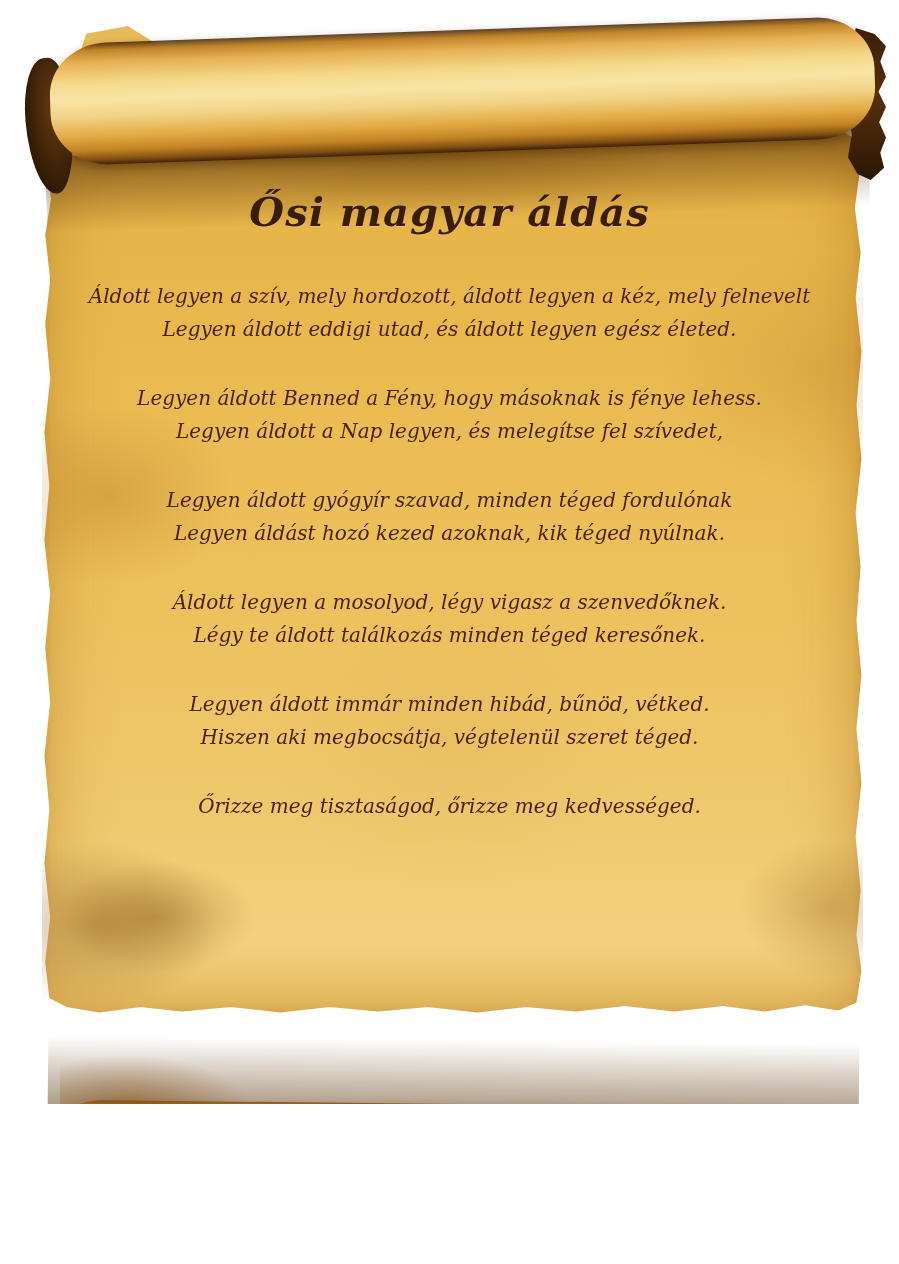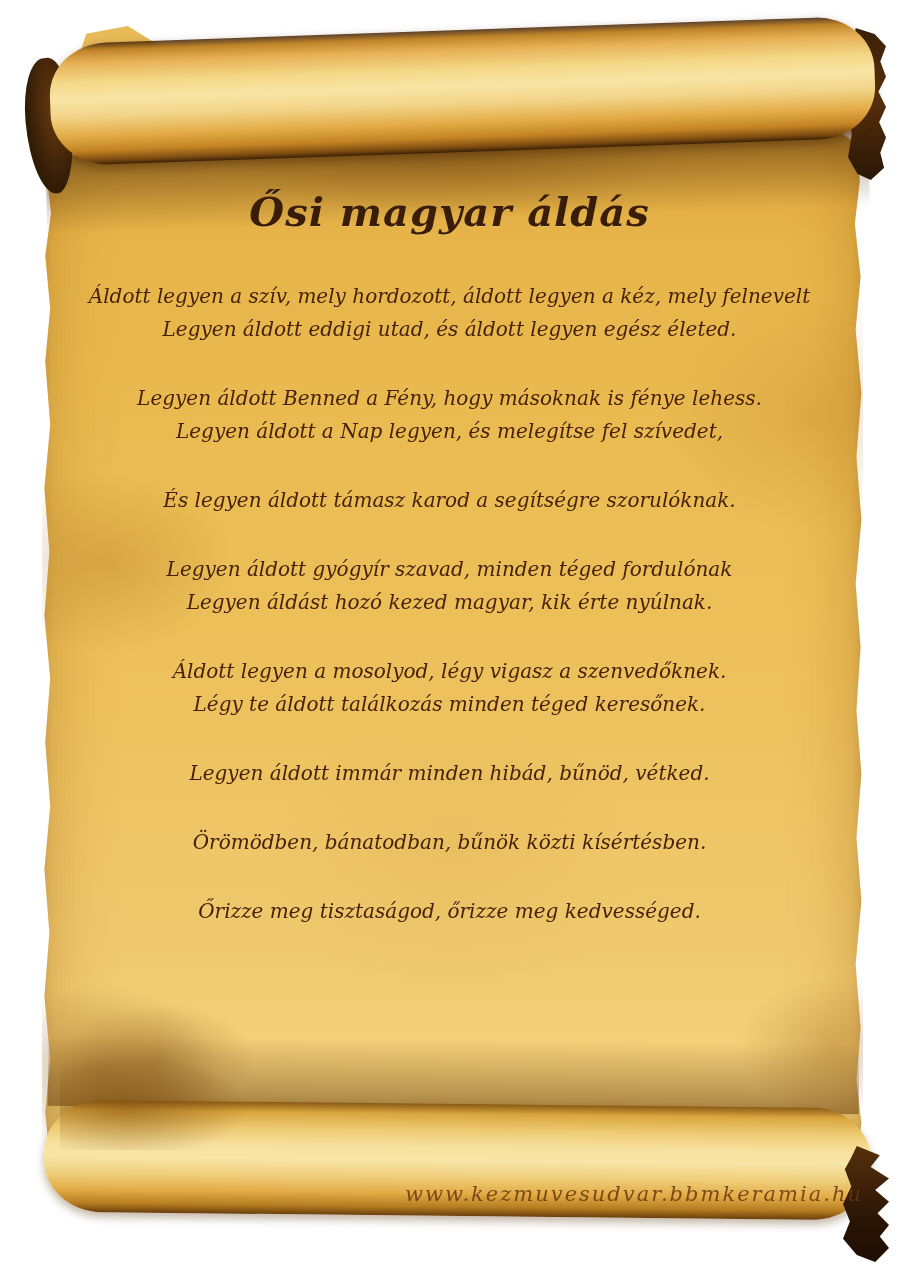--- a/index.html
+++ b/index.html
@@ -1,19 +1,19 @@
 <!DOCTYPE html>
 <html><head>
 <meta charset="utf-8">
 <style>
   html, body { margin: 0; padding: 0; background: #ffffff; }
   #stage {
     position: relative;
     width: 899px;
-    height: 1264px;
+    height: 1104px;
     background: #ffffff;
     overflow: hidden;
     font-family: "DejaVu Serif", serif;
   }
 
   
   .parchment-body {
     position: absolute;
     left: 42px; right: 36px; top: 118px; bottom: 88px;
     background: linear-gradient(180deg,
@@ -193,35 +193,34 @@
   <div class="poem-text">
     <div class="stanza">
       <p class="poem-line">Áldott legyen a szív, mely hordozott, áldott legyen a kéz, mely felnevelt</p>
       <p class="poem-line">Legyen áldott eddigi utad, és áldott legyen egész életed.</p>
     </div>
     <div class="stanza">
       <p class="poem-line">Legyen áldott Benned a Fény, hogy másoknak is fénye lehess.</p>
       <p class="poem-line">Legyen áldott a Nap legyen, és melegítse fel szívedet,</p>
     </div>
     <div class="stanza">
-      <p class="poem-line">És legyen áldott támasz karod a segítségre szorulóknak.</p>
     </div>
     <div class="stanza">
       <p class="poem-line">Legyen áldott gyógyír szavad, minden téged fordulónak</p>
-      <p class="poem-line">Legyen áldást hozó kezed magyar, kik érte nyúlnak.</p>
+      <p class="poem-line">Legyen áldást hozó kezed azoknak, kik téged nyúlnak.</p>
     </div>
     <div class="stanza">
       <p class="poem-line">Áldott legyen a mosolyod, légy vigasz a szenvedőknek.</p>
       <p class="poem-line">Légy te áldott találkozás minden téged keresőnek.</p>
     </div>
     <div class="stanza">
       <p class="poem-line">Legyen áldott immár minden hibád, bűnöd, vétked.</p>
-    </div>
-    <div class="stanza">
-      <p class="poem-line">Örömödben, bánatodban, bűnök közti kísértésben.</p>
+      <p class="poem-line">Hiszen aki megbocsátja, végtelenül szeret téged.</p>
+    </div>
+    <div class="stanza">
     </div>
     <div class="stanza">
       <p class="poem-line">Őrizze meg tisztaságod, őrizze meg kedvességed.</p>
     </div>
   </div>
 
   <div class="bottom-roll-shadow"></div>
   <div class="bottom-roll"></div>
   <div class="bottom-left-stain"></div>
   <div class="bottom-right-tear"></div>

